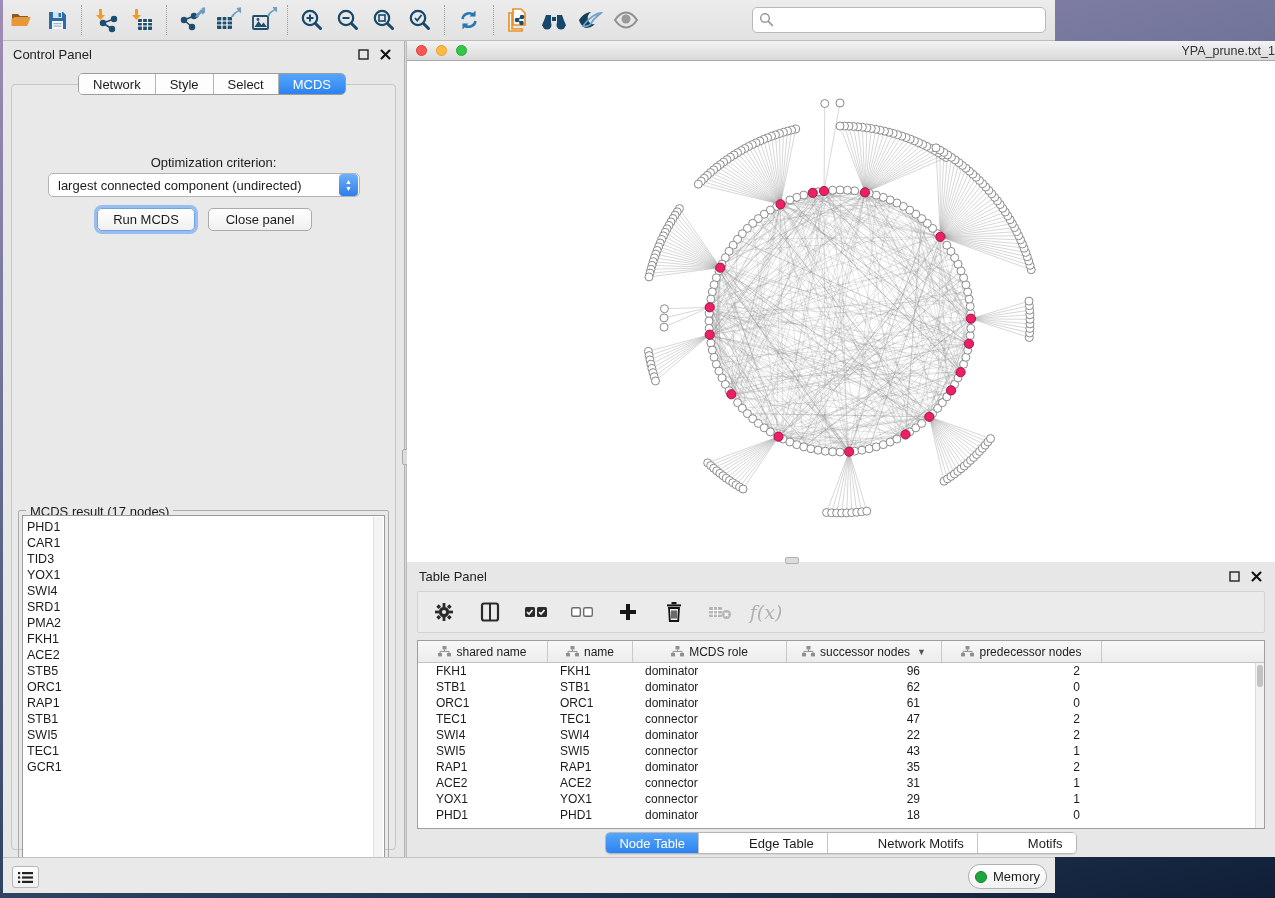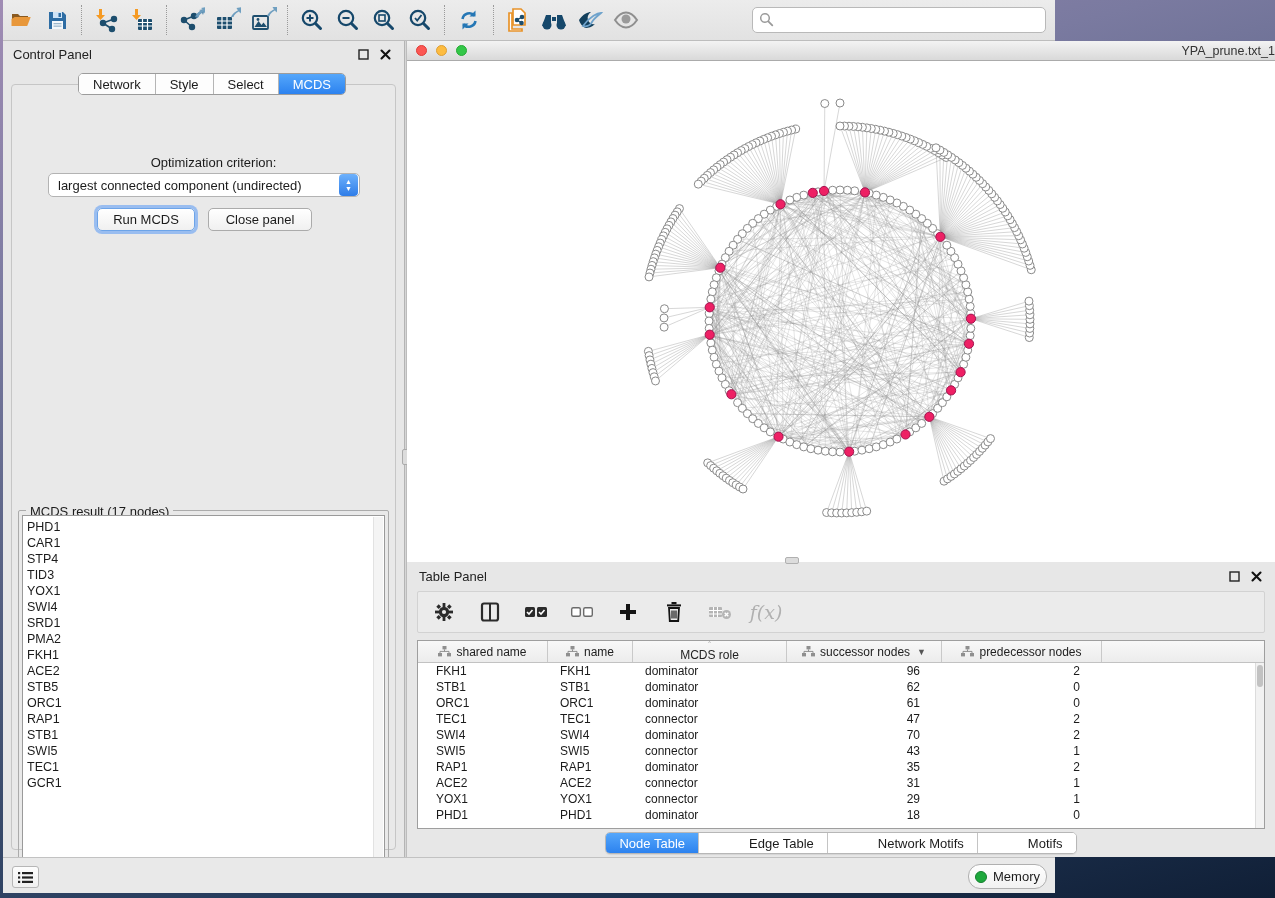--- a/index.html
+++ b/index.html
@@ -291,21 +291,20 @@
       </div>
       <div class="btn" id="run-mcds">Run MCDS</div>
       <div class="btn" id="close-panel">Close panel</div>
       <div class="group-box">
         <div class="group-border"></div>
         <div class="group-title">MCDS result (17 nodes)</div>
         <div class="mcds-list">
           <div class="items" id="mcds-items">
               <div class="mcds-item">PHD1</div>
               <div class="mcds-item">CAR1</div>
-              <div class="mcds-item">STP4</div>
               <div class="mcds-item">TID3</div>
               <div class="mcds-item">YOX1</div>
               <div class="mcds-item">SWI4</div>
               <div class="mcds-item">SRD1</div>
               <div class="mcds-item">PMA2</div>
               <div class="mcds-item">FKH1</div>
               <div class="mcds-item">ACE2</div>
               <div class="mcds-item">STB5</div>
               <div class="mcds-item">ORC1</div>
               <div class="mcds-item">RAP1</div>
@@ -1319,21 +1318,21 @@
             <svg width="13" height="12" viewBox="0 0 13 12">
               <g fill="#8f8f8f">
                 <rect x="4.5" y="0" width="4" height="3.4"></rect>
                 <rect x="0" y="7" width="4" height="3.4"></rect>
                 <rect x="9" y="7" width="4" height="3.4"></rect>
               </g>
               <path d="M6.5 3.4v2M2 7V5.4h9V7" fill="none" stroke="#8f8f8f" stroke-width="1"></path>
             </svg>
             <span>name</span>
           </div>
-          <div class="nt-hcell" style="width: 154px; flex-direction: column;">
+          <div class="nt-hcell" style="width: 154px;">
             <svg width="13" height="12" viewBox="0 0 13 12">
               <g fill="#8f8f8f">
                 <rect x="4.5" y="0" width="4" height="3.4"></rect>
                 <rect x="0" y="7" width="4" height="3.4"></rect>
                 <rect x="9" y="7" width="4" height="3.4"></rect>
               </g>
               <path d="M6.5 3.4v2M2 7V5.4h9V7" fill="none" stroke="#8f8f8f" stroke-width="1"></path>
             </svg>
             <span>MCDS role</span>
           </div>
@@ -1387,21 +1386,21 @@
             <div class="nt-cell" style="width: 130px; padding-left: 18px;">TEC1</div>
             <div class="nt-cell" style="width: 85px; padding-left: 12px;">TEC1</div>
             <div class="nt-cell" style="width: 154px; padding-left: 12px;">connector</div>
             <div class="nt-cell num" style="width: 155px; padding-left: 12px; padding-right: 22px;">47</div>
             <div class="nt-cell num" style="width: 160px; padding-left: 12px; padding-right: 22px;">2</div>
           </div>
           <div class="nt-row">
             <div class="nt-cell" style="width: 130px; padding-left: 18px;">SWI4</div>
             <div class="nt-cell" style="width: 85px; padding-left: 12px;">SWI4</div>
             <div class="nt-cell" style="width: 154px; padding-left: 12px;">dominator</div>
-            <div class="nt-cell num" style="width: 155px; padding-left: 12px; padding-right: 22px;">70</div>
+            <div class="nt-cell num" style="width: 155px; padding-left: 12px; padding-right: 22px;">22</div>
             <div class="nt-cell num" style="width: 160px; padding-left: 12px; padding-right: 22px;">2</div>
           </div>
           <div class="nt-row">
             <div class="nt-cell" style="width: 130px; padding-left: 18px;">SWI5</div>
             <div class="nt-cell" style="width: 85px; padding-left: 12px;">SWI5</div>
             <div class="nt-cell" style="width: 154px; padding-left: 12px;">connector</div>
             <div class="nt-cell num" style="width: 155px; padding-left: 12px; padding-right: 22px;">43</div>
             <div class="nt-cell num" style="width: 160px; padding-left: 12px; padding-right: 22px;">1</div>
           </div>
           <div class="nt-row">

